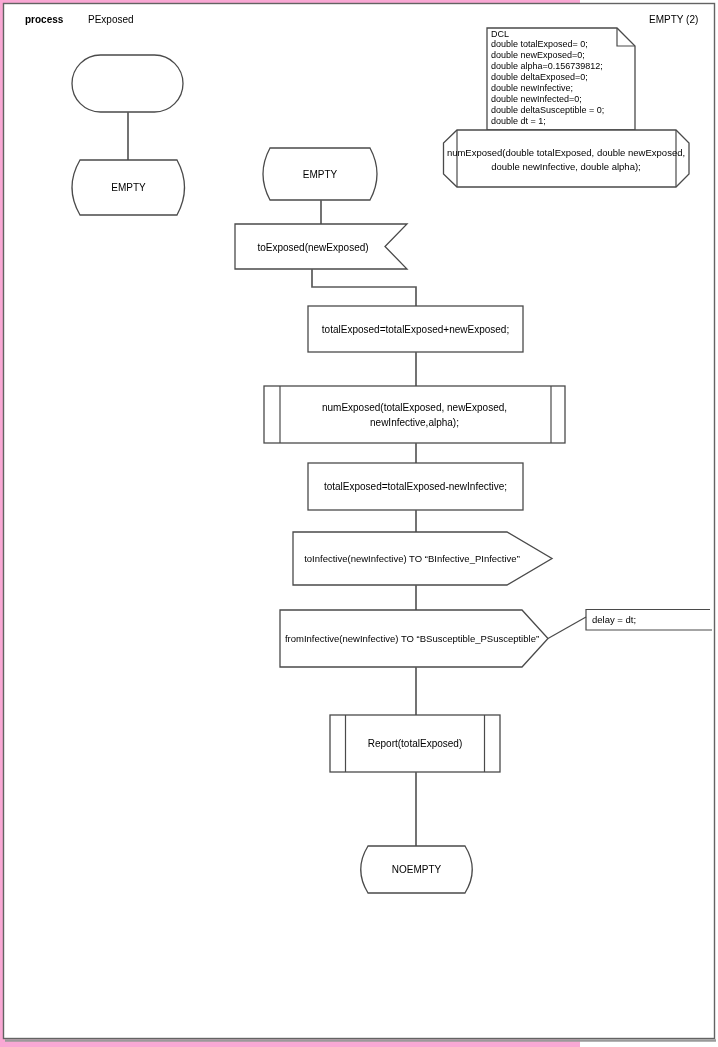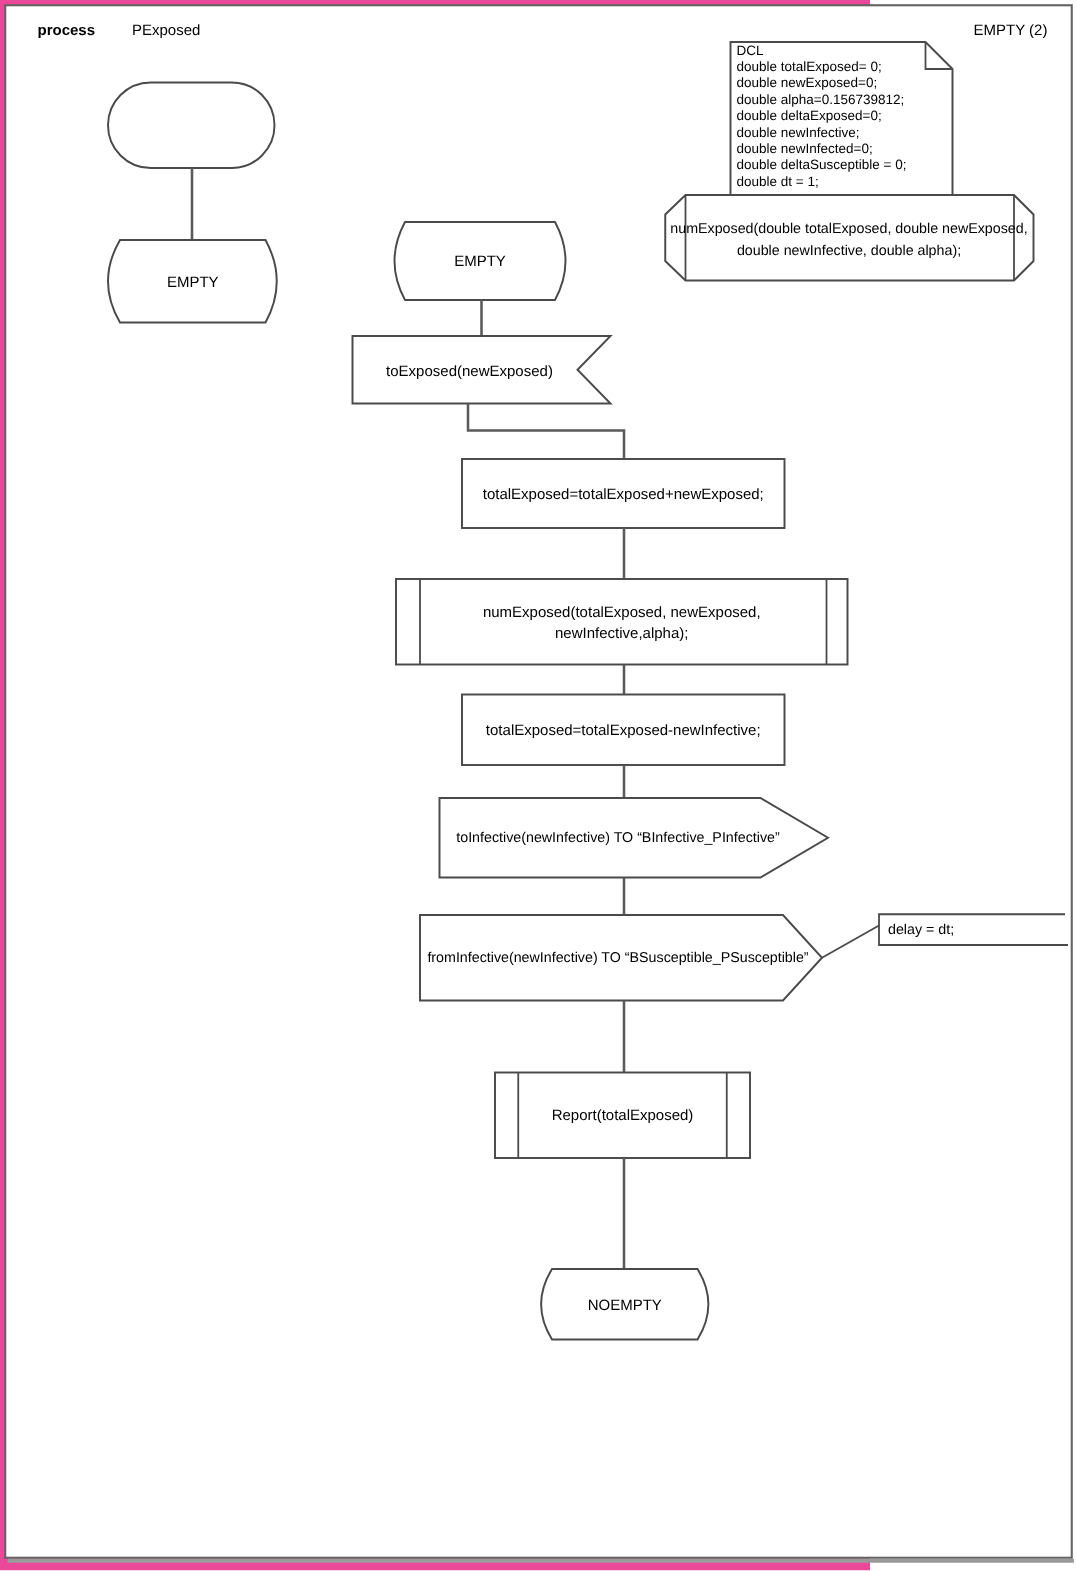--- a/index.html
+++ b/index.html
@@ -1,16 +1,16 @@
 <!DOCTYPE html>
 <html><head>
 <meta charset="utf-8">
 <style>
   html, body { margin: 0; padding: 0; background: #ffffff; }
-  .page { width: 580px; height: 1047px; position: relative; background: #ec4899; }
+  .page { width: 580px; height: 1047px; position: relative; background: #f9a8d4; }
   svg text {
     font-family: "Liberation Sans", sans-serif;
     fill: #000000;
   }
   .t10  { font-size: 10px; }
   .t95  { font-size: 9.5px; }
   .t9   { font-size: 9px; }
   .bold { font-weight: bold; }
   .shape { fill: #ffffff; stroke: #4a4a4a; stroke-width: 1.3; }
   .inner { fill: none; stroke: #4a4a4a; stroke-width: 1.2; }

